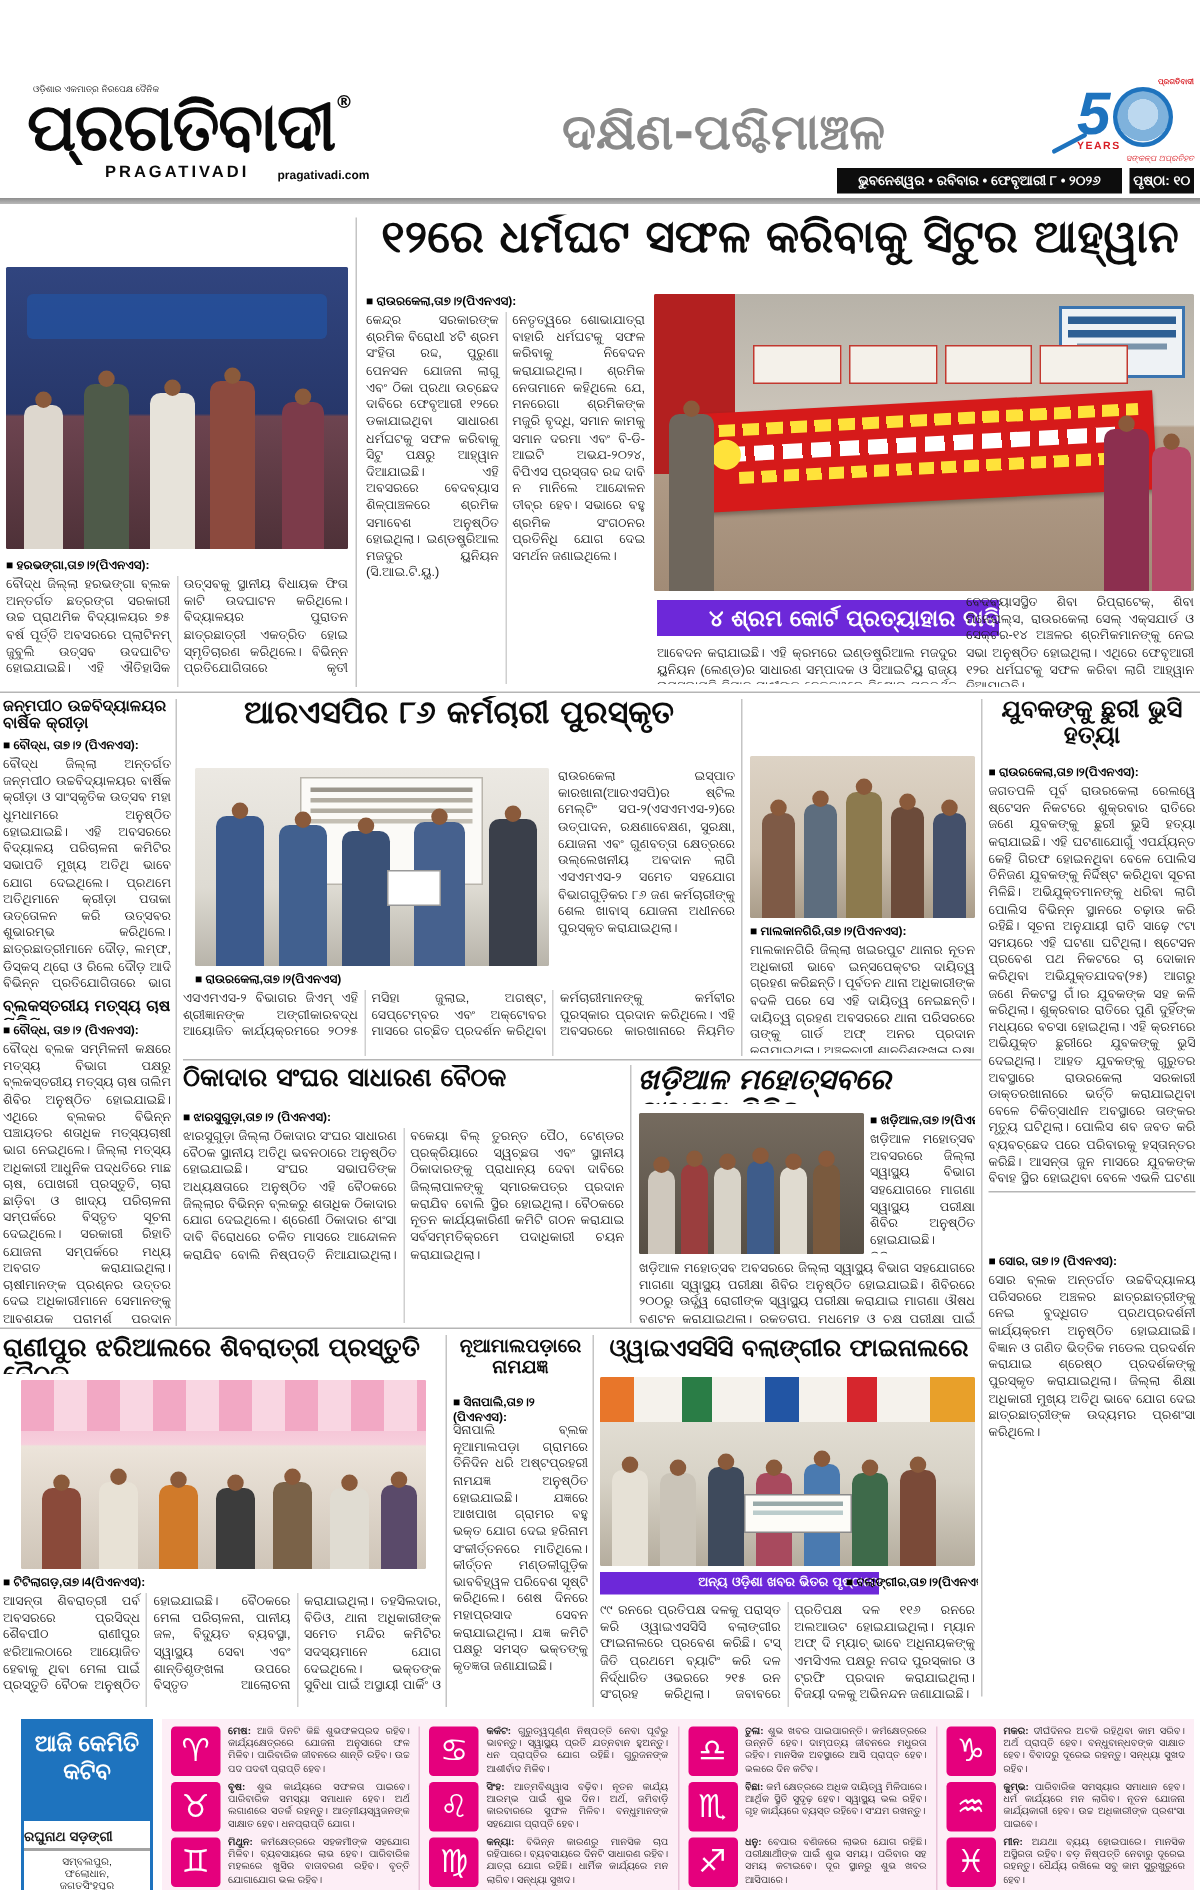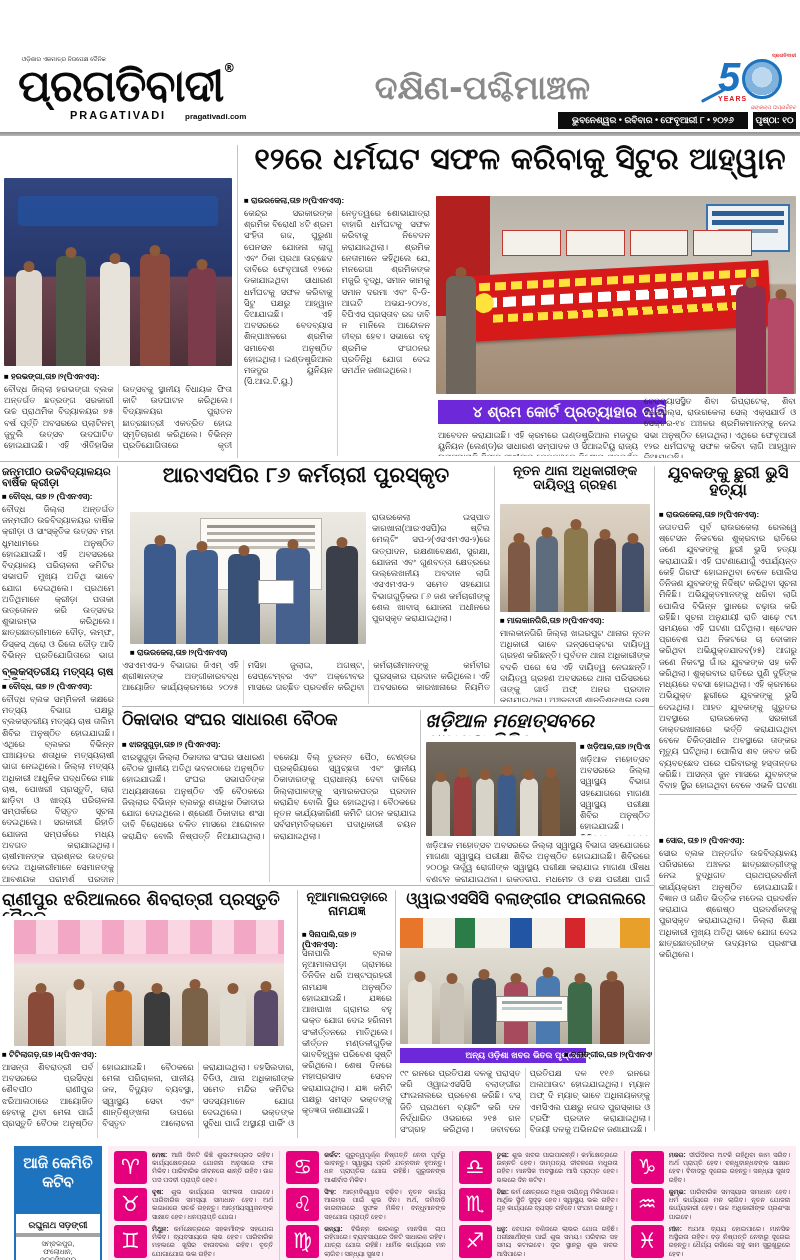--- a/index.html
+++ b/index.html
@@ -131,21 +131,20 @@
     <span class="fig" style="left:146px;width:34px;height:96px;background:#46618e;"></span>
     <span class="fig" style="left:196px;width:32px;height:98px;background:#3a3f4a;"></span>
     <div style="position:absolute;left:128px;bottom:40px;width:34px;height:22px;background:#fff;border:1px solid #999;"></div>
   </div>
   <div class="abs byline" style="left:130px;top:602px;width:160px;">■ ରାଉରକେଲା,ତା୭।୨(ପିଏନଏସ)</div>
   <div class="abs body-text" style="left:372px;top:466px;width:118px;height:132px;">ରାଉରକେଲା ଇସ୍ପାତ କାରଖାନା(ଆରଏସପି)ର ଷ୍ଟିଲ ମେଲ୍ଟିଂ ସପ-୨(ଏସଏମଏସ-୨)ରେ ଉତ୍ପାଦନ, ରକ୍ଷଣାବେକ୍ଷଣ, ସୁରକ୍ଷା, ଯୋଜନା ଏବଂ ଗୁଣବତ୍ତା କ୍ଷେତ୍ରରେ ଉଲ୍ଲେଖନୀୟ ଅବଦାନ ଲାଗି ଏସଏମଏସ-୨ ସମେତ ସହଯୋଗ ବିଭାଗଗୁଡ଼ିକର ୮୬ ଜଣ କର୍ମଚାରୀଙ୍କୁ ଶେଲ ଖାବାସ୍ ଯୋଜନା ଅଧୀନରେ ପୁରସ୍କୃତ କରାଯାଇଥିଲା।</div>
   <div class="abs body-text cols3" style="left:122px;top:614px;width:368px;height:44px;">ଏସଏମଏସ-୨ ବିଭାଗର ଜିଏମ୍ ଏହି ଶ୍ରୀଜ୍ଞାନଙ୍କ ଅଙ୍ଗୀକାରବଦ୍ଧ ଆୟୋଜିତ କାର୍ଯ୍ୟକ୍ରମରେ ୨୦୨୫ ମସିହା ଜୁଲାଇ, ଅଗଷ୍ଟ, ସେପ୍ଟେମ୍ବର ଏବଂ ଅକ୍ଟୋବର ମାସରେ ଗଚ୍ଛିତ ପ୍ରଦର୍ଶନ କରିଥିବା କର୍ମଚାରୀମାନଙ୍କୁ କର୍ମବୀର ପୁରସ୍କାର ପ୍ରଦାନ କରିଥିଲେ। ଏହି ଅବସରରେ କାରଖାନାରେ ନିୟମିତ ୧୫ ବର୍ଷ ଉତ୍ସର୍ଗୀକୃତ ସେବା ପ୍ରଦାନ କରିଥିବା ଛଅ ଜଣ କର୍ମଚାରୀଙ୍କୁ ଦୀର୍ଘ ସେବା ପୁରସ୍କାର ସହ ପ୍ରମାଣପତ୍ର ପ୍ରଦାନ କରିଥିଲେ। ପୁରସ୍କାରପ୍ରାପ୍ତ କର୍ମଚାରୀଙ୍କୁ ଅଭିନନ୍ଦନ ଜଣାଇ ଶ୍ରୀଯୁକ୍ତ ସୋରେନ୍ ପ୍ରୟାସ ଏବଂ ନିଷ୍ଠାର ପ୍ରଶଂସା କରିବା ସହ ସମସ୍ତ କର୍ମଚାରୀଙ୍କୁ ଆଗକୁ ଏହି ଭଳି ନେତୃତ୍ୱ ନେବାକୁ ପରାମର୍ଶ ଦେଇଥିଲେ।</div>
 
   <div class="abs vline" style="left:494px;top:420px;height:238px;"></div>
 
-  <div class="abs hl" style="left:499px;top:418px;width:152px;height:36px;font-size:13px;text-align:center;">ନୂତନ ଥାନା ଅଧିକାରୀଙ୍କ ଦାୟିତ୍ୱ ଗ୍ରହଣ</div>
   <div class="abs photo photo-police" style="left:500px;top:458px;width:150px;height:108px;">
     <span class="fig" style="left:8px;width:22px;height:70px;background:#7e5a46;"></span>
     <span class="fig" style="left:36px;width:22px;height:76px;background:#5d6d7e;"></span>
     <span class="fig" style="left:64px;width:24px;height:84px;background:#8c7a4e;"></span>
     <span class="fig" style="left:94px;width:22px;height:74px;background:#6c4b3a;"></span>
     <span class="fig" style="left:122px;width:22px;height:70px;background:#44506a;"></span>
   </div>
   <div class="abs byline" style="left:500px;top:570px;width:150px;">■ ମାଲକାନଗିରି,ତା୭।୨(ପିଏନଏସ):</div>
   <div class="abs body-text" style="left:500px;top:582px;width:150px;height:74px;">ମାଲକାନଗିରି ଜିଲ୍ଲା ଖଇରପୁଟ ଥାନାର ନୂତନ ଅଧିକାରୀ ଭାବେ ଇନ୍ସପେକ୍ଟର ଦାୟିତ୍ୱ ଗ୍ରହଣ କରିଛନ୍ତି। ପୂର୍ବତନ ଥାନା ଅଧିକାରୀଙ୍କ ବଦଳି ପରେ ସେ ଏହି ଦାୟିତ୍ୱ ନେଇଛନ୍ତି। ଦାୟିତ୍ୱ ଗ୍ରହଣ ଅବସରରେ ଥାନା ପରିସରରେ ତାଙ୍କୁ ଗାର୍ଡ ଅଫ୍ ଅନର ପ୍ରଦାନ କରାଯାଇଥିଲା। ଅଞ୍ଚଳବାସୀ ଶାନ୍ତିଶୃଙ୍ଖଳା ରକ୍ଷା ଦିଗରେ ସହଯୋଗର ପ୍ରତିଶ୍ରୁତି ଦେଇଥିଲେ।</div>
 
@@ -221,21 +220,21 @@
       <div style="margin:4px 5px 0;height:3px;background:#9aa;"></div>
         <div style="margin:3px 5px 0;height:3px;background:#bcc;"></div>
     </div>
   </div>
   <div class="abs cap-box" style="left:400px;top:1002px;width:158px;height:15px;font-size:8.5px;line-height:15px;">ଅନ୍ୟ ଓଡ଼ିଶା ଖବର ଭିତର ପୃଷ୍ଠାରେ</div>
   <div class="abs byline" style="left:564px;top:1004px;width:88px;">■ ବଲାଙ୍ଗୀର,ତା୭।୨(ପିଏନଏସ):</div>
   <div class="abs body-text cols2" style="left:400px;top:1022px;width:250px;height:70px;">୯୯ ରନରେ ପ୍ରତିପକ୍ଷ ଦଳକୁ ପରାସ୍ତ କରି ଓ୍ୱାଇଏସସିସି ବଲାଙ୍ଗୀର ଫାଇନାଲରେ ପ୍ରବେଶ କରିଛି। ଟସ୍ ଜିତି ପ୍ରଥମେ ବ୍ୟାଟିଂ କରି ଦଳ ନିର୍ଦ୍ଧାରିତ ଓଭରରେ ୨୧୫ ରନ ସଂଗ୍ରହ କରିଥିଲା। ଜବାବରେ ପ୍ରତିପକ୍ଷ ଦଳ ୧୧୬ ରନରେ ଅଲଆଉଟ ହୋଇଯାଇଥିଲା। ମ୍ୟାନ ଅଫ୍ ଦି ମ୍ୟାଚ୍ ଭାବେ ଅଧିନାୟକଙ୍କୁ ଏମସିଏଲ ପକ୍ଷରୁ ନଗଦ ପୁରସ୍କାର ଓ ଟ୍ରଫି ପ୍ରଦାନ କରାଯାଇଥିଲା। ବିଜୟୀ ଦଳକୁ ଅଭିନନ୍ଦନ ଜଣାଯାଇଛି।</div>
 
   <div class="abs" style="left:14px;top:1100px;width:88px;height:136px;border:2px solid #1e73be;background:#fff;box-sizing:border-box;">
     <div style="background:#1e73be;color:#fff;font-weight:bold;font-size:15px;line-height:1.25;text-align:center;padding:6px 4px;height:54px;">ଆଜି କେମିତି କଟିବ</div>
-    <div style="text-align:center;font-size:9px;font-weight:bold;margin-top:5px;border-bottom:4px solid #a3a3a3;display:inline-block;width:100%;box-sizing:border-box;padding-bottom:2px;">ରଘୁନାଥ ସଡ଼ଙ୍ଗୀ</div>
+    <div style="text-align:left;font-size:9px;font-weight:bold;margin-top:5px;border-bottom:2px solid #a3a3a3;display:inline-block;width:100%;box-sizing:border-box;padding-bottom:2px;">ରଘୁନାଥ ସଡ଼ଙ୍ଗୀ</div>
     <div style="text-align:center;font-size:7px;margin-top:3px;">ସମ୍ବଲପୁର,</div>
     <div style="text-align:center;font-size:7px;">ଫଲୋଧାନ,</div>
     <div style="text-align:center;font-size:7px;">ଜଗତସିଂହପୁର</div>
     <div style="text-align:center;font-size:7px;font-weight:bold;margin-top:2px;">ମୋ: ୯୪୩୭୫୫୦୬୦୭</div>
   </div>
 
   <div class="abs" style="left:108px;top:1100px;width:688px;height:136px;background:#fdeef6;display:flex;gap:6px;padding:5px 6px;box-sizing:border-box;">
     <div style="flex:1;display:flex;flex-direction:column;gap:4px;border-right:1px solid #eac2d8;padding-right:6px;">
       <div class="h-item">
           <span class="zod">♈</span>

